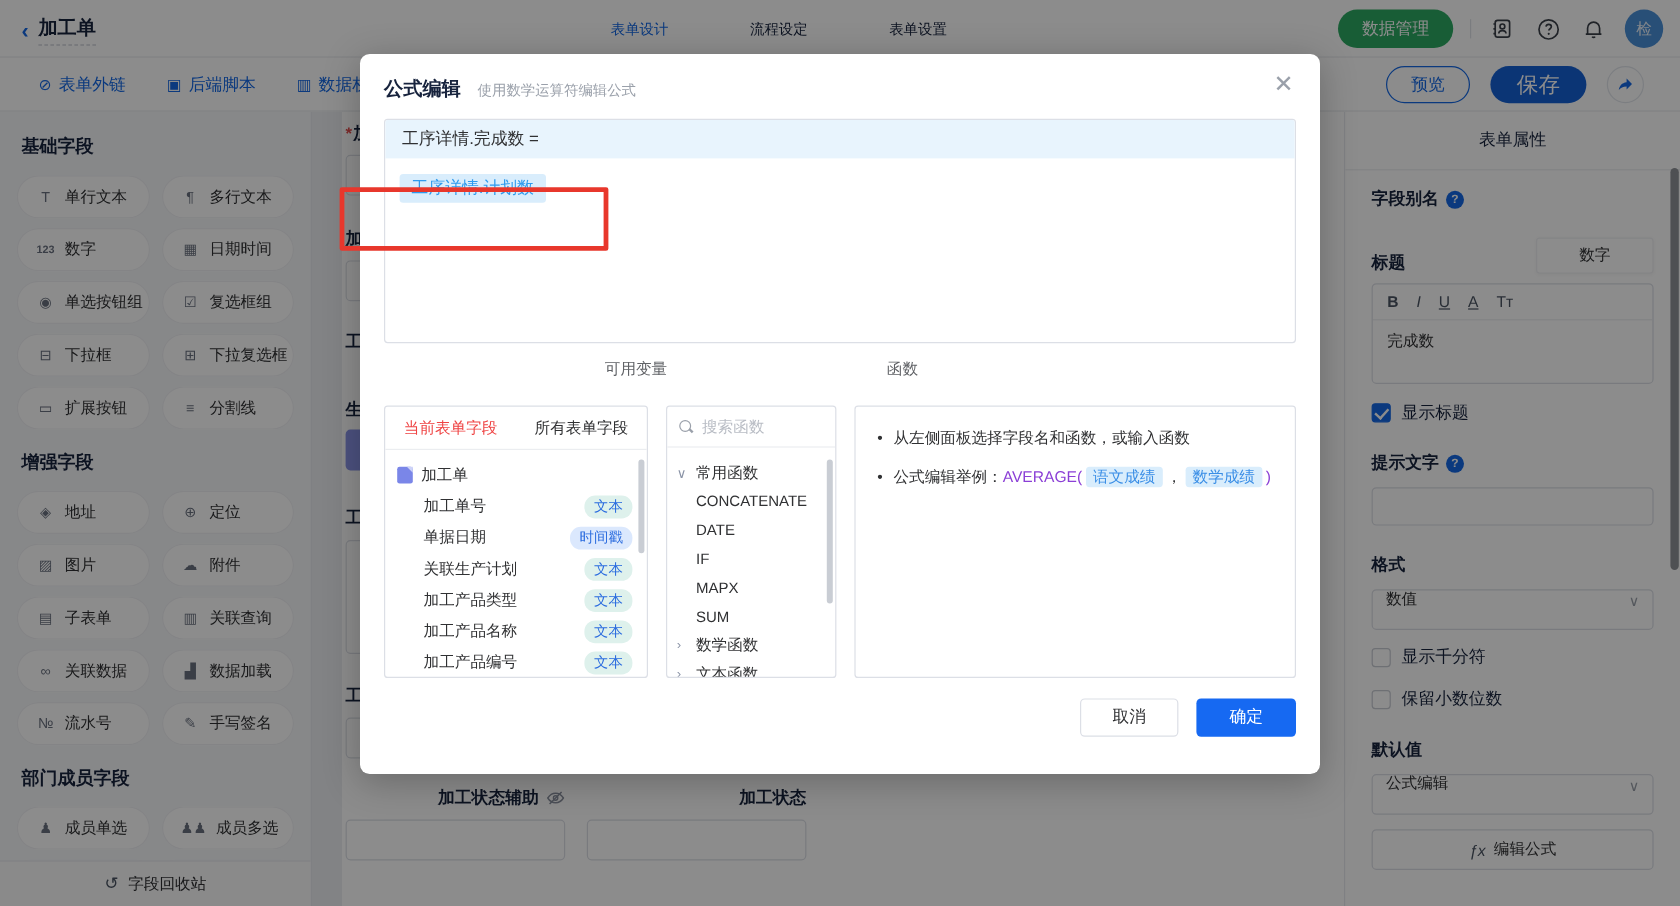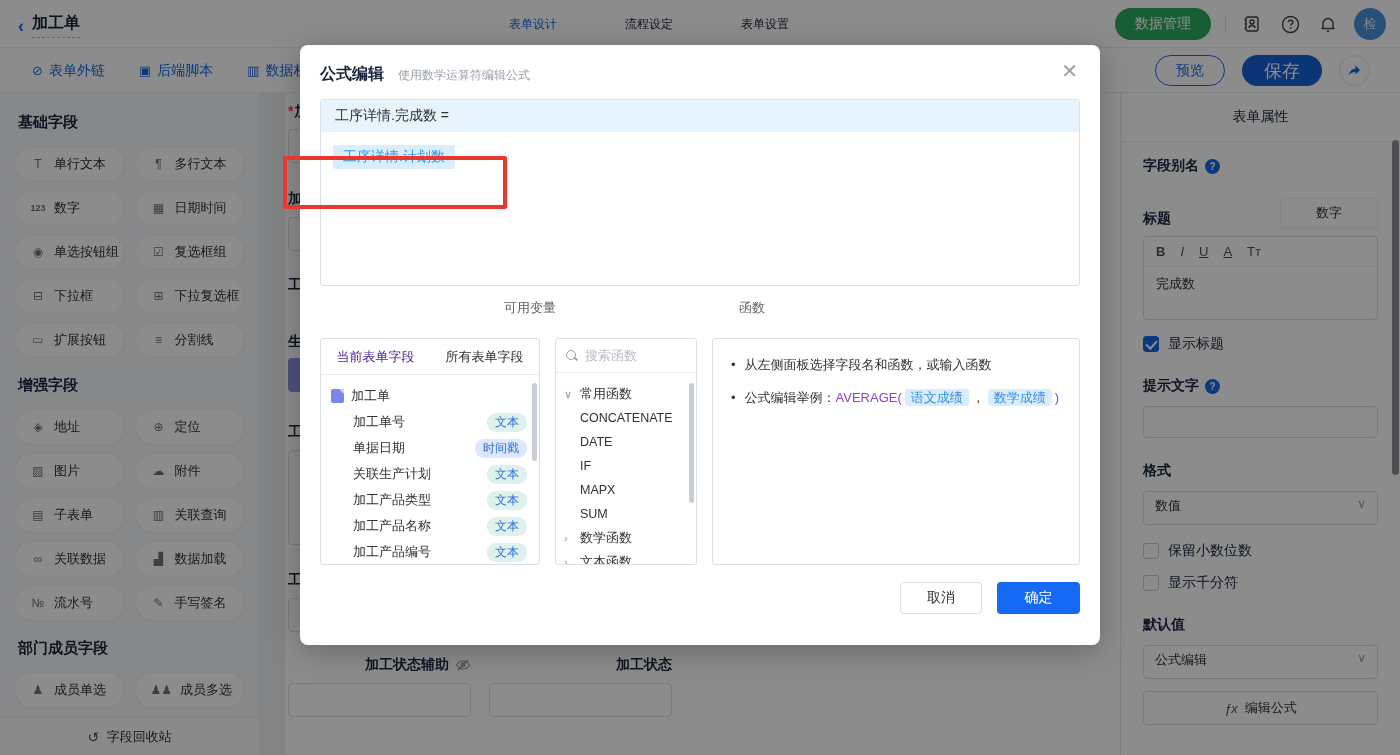--- a/index.html
+++ b/index.html
@@ -73,21 +73,21 @@
   .rich-box { margin-top:8px; border:1px solid #dcdfe6; border-radius:4px; overflow:hidden; }
   .rich-toolbar { height:30px; display:flex; align-items:center; gap:15px; padding:0 12px; border-bottom:1px solid #ebedf0; color:#4b5563; font-size:13px; }
   .rt-btn { cursor:pointer; }
   .rt-btn.b { font-weight:bold; } .rt-btn.i { font-style:italic; } .rt-btn.u { text-decoration:underline; } .rt-btn.a { text-decoration:underline; }
   .rich-body { height:52px; padding:8px 12px; font-size:13px; color:#303133; }
   .check-row { margin-top:15px; display:flex; align-items:center; gap:9px; font-size:14px; color:#17233d; cursor:pointer; }
   .checkbox { width:16px; height:16px; border-radius:3px; border:1px solid #c8ccd4; background:#fff; position:relative; }
   .checkbox.checked { background:#1569e6; border-color:#1569e6; }
   .checkbox.checked::after { content:""; position:absolute; left:4px; top:1px; width:5px; height:9px; border:solid #fff; border-width:0 2px 2px 0; transform:rotate(42deg); }
   .rs-gap { margin-top:24px; }
-  .rs-select { margin-top:11px; height:34px; border:1px solid #dcdfe6; border-radius:4px; display:flex; align-items:flex-start; justify-content:space-between; padding:5px 11px; font-size:13px; color:#303133; cursor:pointer; }
+  .rs-select { margin-top:11px; height:34px; border:1px solid #dcdfe6; border-radius:4px; display:flex; align-items:flex-end; justify-content:space-between; padding:16px 11px; font-size:13px; color:#303133; cursor:pointer; }
   .chev { color:#9aa0aa; font-size:12px; }
   .fx-btn { margin-top:12px; height:34px; border:1px solid #dcdfe6; border-radius:4px; display:flex; align-items:center; justify-content:center; gap:7px; font-size:13px; color:#303133; cursor:pointer; background:#fff; }
   .fx-ic { font-style:italic; color:#4b5563; }
   .rs-scrollthumb { position:absolute; right:1px; top:47px; width:7px; height:335px; border-radius:4px; background:#8f9398; }
 
   
   .overlay { position:absolute; inset:0; background:rgba(0,0,0,0.45); z-index:50; }
   .modal { position:absolute; left:300px; top:45px; width:800px; height:600px; background:#fff; border-radius:8px; z-index:60; box-shadow:0 6px 30px rgba(0,0,0,0.25); }
   .modal-header { padding:19px 20px 14px 20px; display:flex; align-items:baseline; gap:14px; }
   .modal-title { font-size:16px; font-weight:bold; color:#17233d; }
@@ -98,21 +98,21 @@
   .formula-body { padding:13px 12px; cursor:text; height:155px; }
   .token-chip { display:inline-block; background:#d9edfc; color:#2f9bee; font-size:14px; border-radius:3px; padding:3px 10px; cursor:pointer; }
   .panel-labels { display:flex; margin:13px 20px 21px 20px; font-size:13px; color:#606266;justify-content:center; }
   .pl-vars { width:235px; } .pl-funcs { width:157px; }
   .panels { display:flex; margin:0 20px; gap:15px; height:227px; }
   .panel { border:1px solid #dcdfe6; border-radius:3px; background:#fff; position:relative; overflow:hidden; }
   .panel.vars { width:220px; }
   .panel.funcs { width:142px; }
   .panel.tips { flex:1; }
   .vars-tabs { height:36px; display:flex; align-items:center; justify-content:space-around; border-bottom:1px solid #ebedf0; font-size:13px; }
-  .vtab { cursor:pointer; color:#303133; } .vtab.active { color:#4c1d95; }
+  .vtab { cursor:pointer; color:#303133; } .vtab.active { color:#ef4444; }
   .vars-list { padding:8px 6px 0 10px; }
   .tree-root { display:flex; align-items:center; gap:7px; font-size:13px; color:#303133; height:26px; cursor:pointer; }
   .file-ic { width:13px; height:14px; background:#7a86e8; border-radius:2px; position:relative; }
   .file-ic::after { content:""; position:absolute; right:0; top:0; border-style:solid; border-width:0 5px 5px 0; border-color:transparent #cdd3f8 transparent transparent; }
   .var-row { display:flex; align-items:center; justify-content:space-between; height:26px; padding-left:22px; cursor:pointer; }
   .var-name { font-size:13px; color:#303133; }
   .badge { font-size:12px; border-radius:9px; padding:1px 8px; margin-right:6px; }
   .badge.text { background:#def1ec; color:#2b6cdf; }
   .badge.time { background:#dbe8fd; color:#2b6cdf; }
   .panel-scroll { position:absolute; right:2px; width:5px; border-radius:3px; background:#c9cdd4; }
@@ -392,27 +392,27 @@
         <span class="help-dot">?</span>
       </div>
       <div class="rs-input"></div>
 
       <div class="rs-label rs-gap">格式</div>
       <div class="rs-select">
         <span>数值</span>
         <span class="chev">∨</span>
       </div>
 
+      <div class="check-row" style="margin-top:14px;">
+        <span class="checkbox"></span>
+        <span>显示千分符</span>
+      </div>
       <div class="check-row" style="margin-top:17px;">
         <span class="checkbox"></span>
         <span>保留小数位数</span>
-      </div>
-      <div class="check-row" style="margin-top:14px;">
-        <span class="checkbox"></span>
-        <span>显示千分符</span>
       </div>
 
       <div class="rs-label rs-gap">默认值</div>
       <div class="rs-select">
         <span>公式编辑</span>
         <span class="chev">∨</span>
       </div>
       <div class="fx-btn">
         <span class="fx-ic">ƒx</span>
         <span>编辑公式</span>

